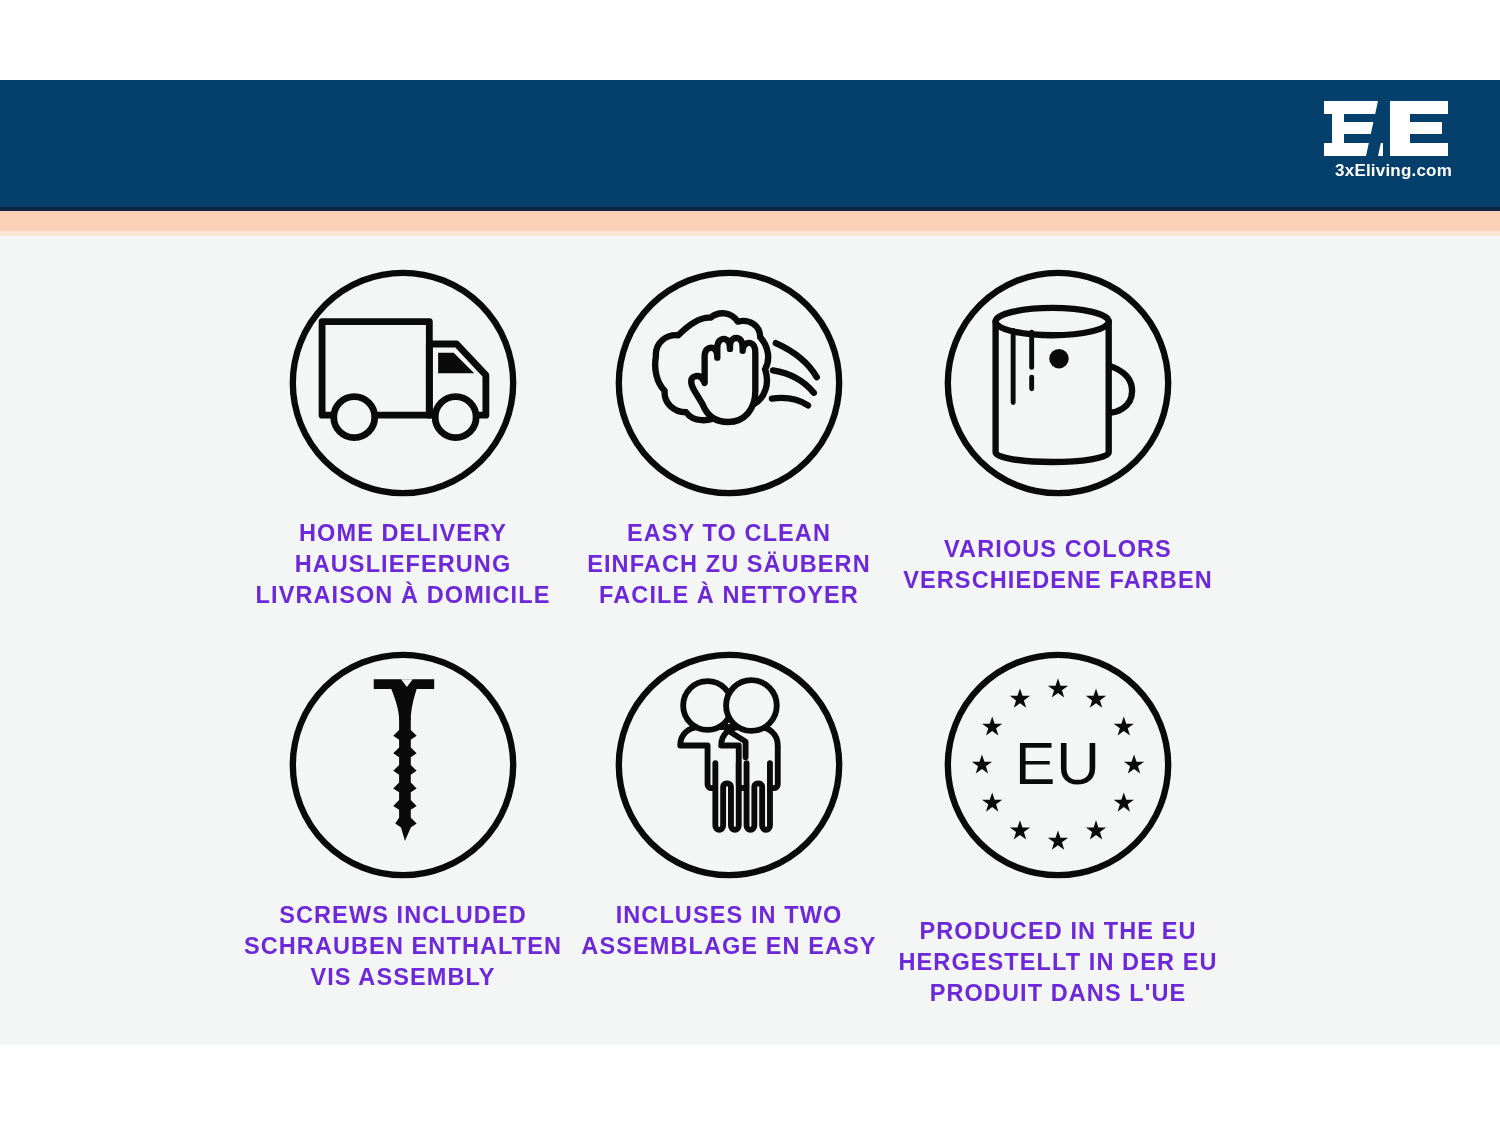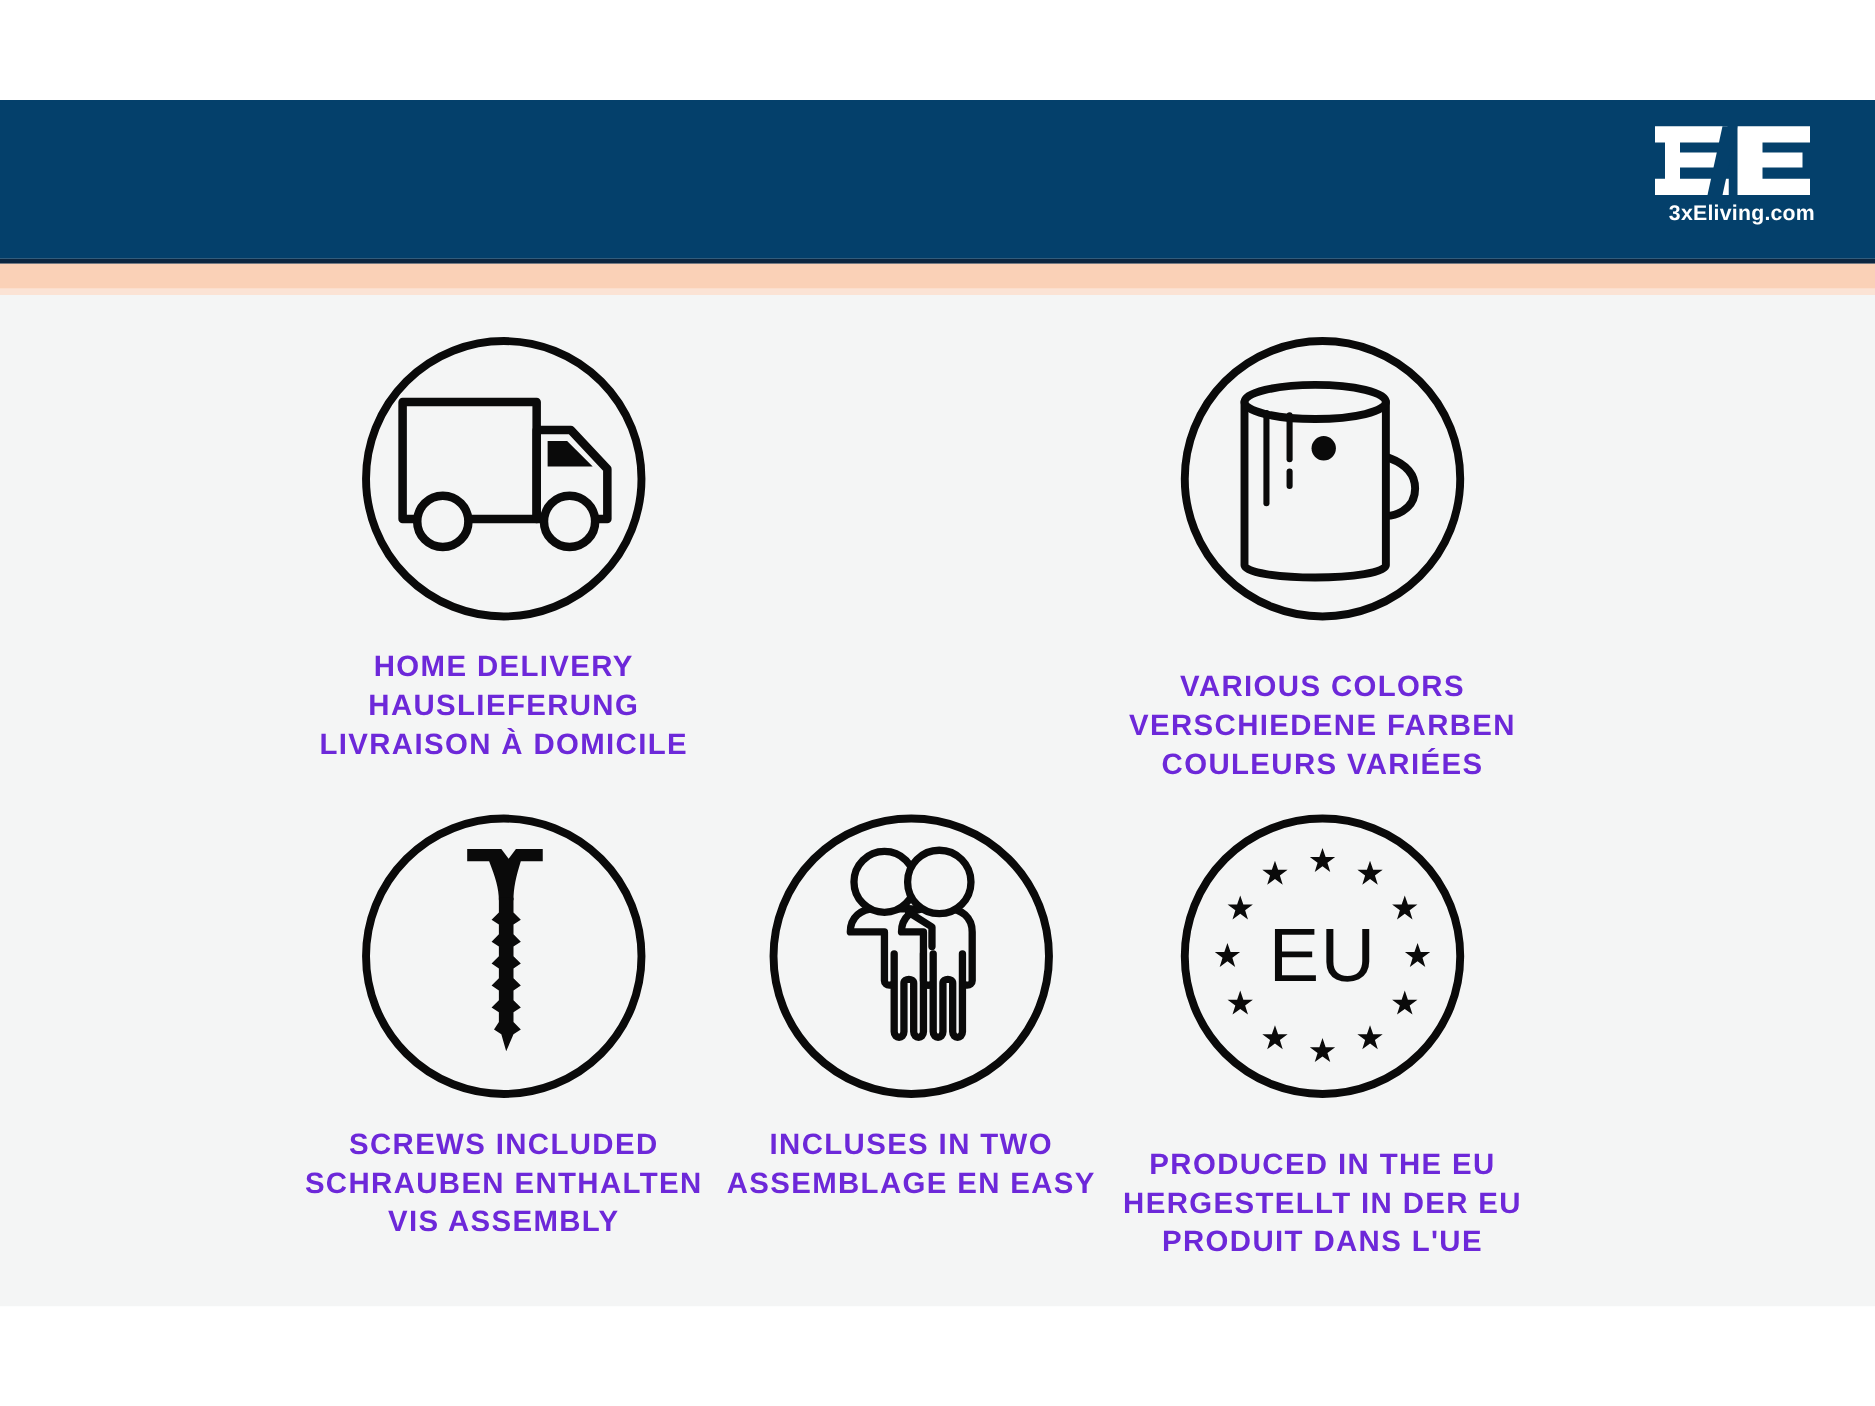--- a/index.html
+++ b/index.html
@@ -119,41 +119,66 @@
         <circle cx="70" cy="155" r="21" fill="#f4f5f5" stroke="#0a0a0a" stroke-width="7"></circle>
         <circle cx="174" cy="155" r="21" fill="#f4f5f5" stroke="#0a0a0a" stroke-width="7"></circle>
       </svg>
       <div class="caption">
         <div>HOME DELIVERY</div>
         <div>HAUSLIEFERUNG</div>
         <div>LIVRAISON À DOMICILE</div>
       </div>
     </div>
 
+    <div class="cell c1 r0">
+      <svg class="icon-circle" viewBox="0 0 240 240">
+        <circle cx="120" cy="120" r="113" fill="none" stroke="#0a0a0a" stroke-width="6.5"></circle>
+
+        <path d="M45 93 C44 78 56 70 68 71 C78 61 90 52 101 53 C110 46 122 47 129 57
+                 C141 54 152 61 152 73 C160 82 163 95 157 106 C162 120 157 136 145 142
+                 C137 153 122 158 111 152 C100 161 83 160 76 150 C63 150 53 140 54 128
+                 C45 119 43 104 45 93 Z" fill="none" stroke="#0a0a0a" stroke-width="6.5" stroke-linejoin="round"></path>
+
+        <path d="M84 127 C80 120 80 114 86 113 C90 112 93 115 95 120
+                 L95 93 C95 86 99 83 103 84 C107 85 108 89 108 94
+                 L108 84 C108 77 112 74 116 75 C120 76 121 80 121 85
+                 L121 82 C121 76 125 73 129 74 C133 75 134 79 134 84
+                 L134 87 C134 81 138 78 142 79 C146 80 147 84 147 89
+                 L147 128 C147 147 136 160 119 160 C105 160 97 152 93 142 Z" fill="#f4f5f5" stroke="#0a0a0a" stroke-width="6.5" stroke-linejoin="round"></path>
+
+        <path d="M168 79 C188 88 202 100 210 114" fill="none" stroke="#0a0a0a" stroke-width="6.5" stroke-linecap="round"></path>
+        <path d="M165 107 C184 110 198 119 207 130" fill="none" stroke="#0a0a0a" stroke-width="6.5" stroke-linecap="round"></path>
+        <path d="M164 136 C179 134 192 137 201 143" fill="none" stroke="#0a0a0a" stroke-width="6.5" stroke-linecap="round"></path>
+      </svg>
+      <div class="caption">
+        <div>EASY TO CLEAN</div>
+        <div>EINFACH ZU SÄUBERN</div>
+        <div>FACILE À NETTOYER</div>
+      </div>
+    </div>
 
     <div class="cell c2 r0">
       <svg class="icon-circle" viewBox="0 0 240 240">
         <circle cx="120" cy="120" r="113" fill="none" stroke="#0a0a0a" stroke-width="6.5"></circle>
 
         <path d="M120 96 C165 96 196 104 196 128 C196 146 178 152 168 150" fill="none" stroke="#0a0a0a" stroke-width="6.5" stroke-linecap="round"></path>
 
         <path d="M56 57 L56 191 C56 197 84 201 114 201 C144 201 172 197 172 191 L172 57 Z" fill="#f4f5f5" stroke="#0a0a0a" stroke-width="6.5" stroke-linejoin="round"></path>
 
         <ellipse cx="114" cy="57" rx="58" ry="14" fill="#f4f5f5" stroke="#0a0a0a" stroke-width="6.5"></ellipse>
 
         <circle cx="121" cy="95" r="10" fill="#0a0a0a"></circle>
 
         <path d="M74 66 L74 140" fill="none" stroke="#0a0a0a" stroke-width="5" stroke-linecap="round"></path>
         <path d="M93 68 L93 104" fill="none" stroke="#0a0a0a" stroke-width="5" stroke-linecap="round"></path>
         <path d="M93 114 L93 126" fill="none" stroke="#0a0a0a" stroke-width="5" stroke-linecap="round"></path>
       </svg>
       <div class="caption">
         <div>VARIOUS COLORS</div>
         <div>VERSCHIEDENE FARBEN</div>
-        <div>COULEURS VARIÉES</div>
       </div>
     </div>
 
     <div class="cell c0 r1">
       <svg class="icon-circle" viewBox="0 0 240 240">
         <circle cx="120" cy="120" r="113" fill="none" stroke="#0a0a0a" stroke-width="6.5"></circle>
 
         <path d="M90 32 H152 L152 42 L134 42 C130 55 128 64 128 74 L116 74
                  C116 64 113 55 108 42 L90 42 Z" fill="#0a0a0a"></path>
 

